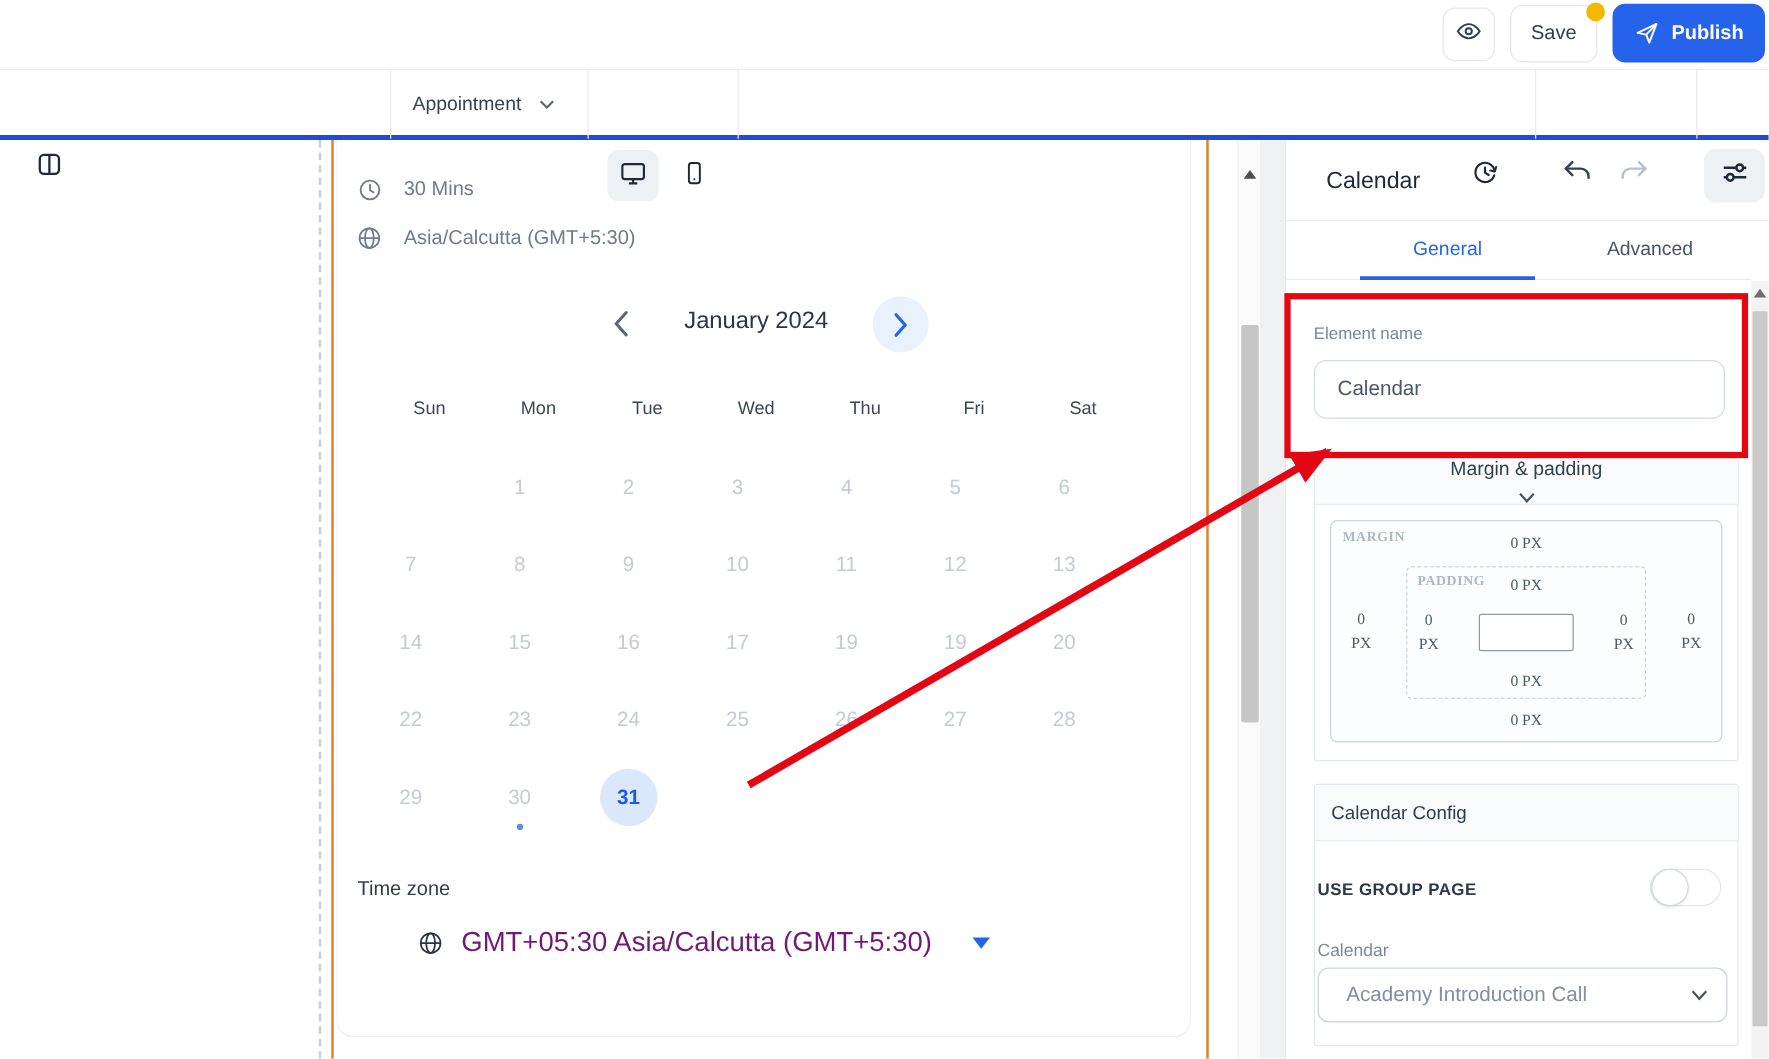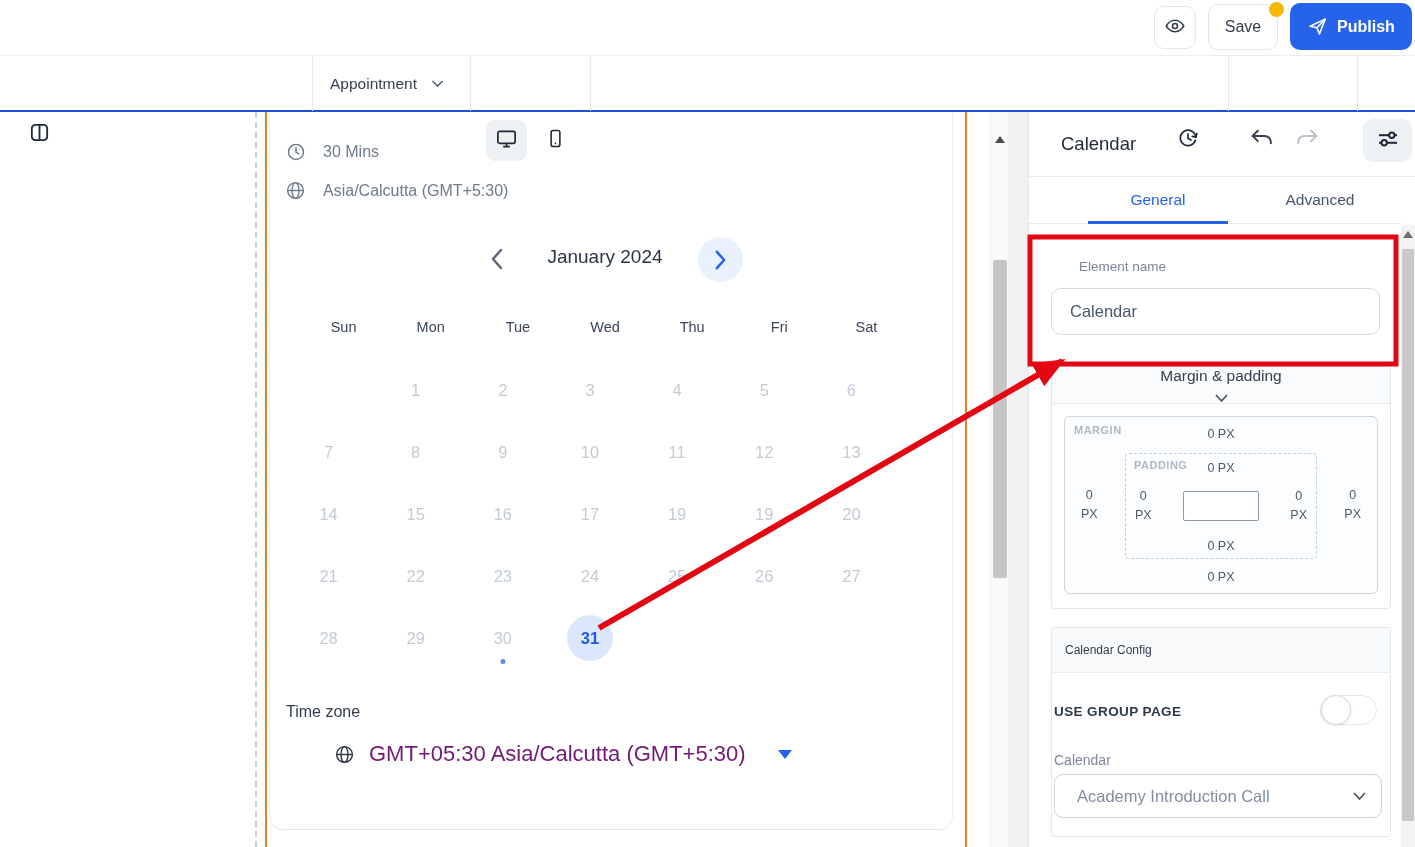--- a/index.html
+++ b/index.html
@@ -10,21 +10,21 @@
   }
 
   
   .topbar { position:absolute; top:0; left:0; width:1415px; height:56px; background:#fff; border-bottom:1px solid #ebedf0; z-index:5; }
   .btn-preview { position:absolute; left:1154px; top:6px; width:42px; height:43px; border:1px solid #e3e6ea; border-radius:10px; background:#fff; display:flex; align-items:center; justify-content:center; cursor:pointer; }
   .btn-save { position:absolute; left:1208px; top:4px; width:70px; height:46px; border:1px solid #e3e6ea; border-radius:10px; background:#fff; font-size:16px; color:#32404e; display:flex; align-items:center; justify-content:center; cursor:pointer; }
   .notif-dot { position:absolute; left:1269px; top:2px; width:15px; height:15px; border-radius:50%; background:#f5b800; z-index:6; }
   .btn-publish { position:absolute; left:1290px; top:3px; width:122px; height:47px; border-radius:10px; background:#2563eb; color:#fff; font-size:16px; font-weight:600; display:flex; align-items:center; justify-content:center; gap:9px; cursor:pointer; }
 
   
-  .toolbar { position:absolute; top:56px; left:0; width:1415px; height:56px; background:#fff; border-bottom:2px solid #1d4ed8; z-index:5; }
+  .toolbar { position:absolute; top:56px; left:0; width:1415px; height:56px; background:#fff; border-bottom:4px solid #1d4ed8; z-index:5; }
   .tb-div { position:absolute; top:0; width:1px; height:55px; background:#e8eaee; }
   .tb-icon-btn { position:absolute; display:flex; align-items:center; justify-content:center; cursor:pointer; border-radius:9px; }
   .tb-active { background:#eef1f4; }
   .appointment { position:absolute; left:330px; top:0; height:55px; display:flex; align-items:center; gap:14px; font-size:15.5px; color:#374151; cursor:pointer; }
 
   
   .canvas { position:absolute; top:112px; left:0; width:1008px; height:735px; background:#fff; }
   .section-dash { position:absolute; left:255px; top:0; height:735px; width:0; border-left:2px dashed #c6d0da; }
   .cal-wrap { position:absolute; left:265px; top:0; width:702px; height:735px; border-left:2px solid #e0822d; border-right:2px solid #e0822d; }
   .cal-card { position:absolute; left:2px; top:0; width:684px; height:718px; background:#fff; border:1px solid #eef0f3; border-top:none; border-bottom:1px solid #e6e9ec; border-radius:0 0 14px 14px; }
@@ -55,37 +55,37 @@
   
   .panel { position:absolute; top:112px; left:1028px; width:387px; height:735px; background:#fff; border-left:1px solid #e6e8eb; }
   .p-header { position:absolute; top:0; left:0; right:0; height:65px; border-bottom:1px solid #e9ebee; }
   .p-title { position:absolute; left:32px; top:21px; font-size:18.5px; color:#1f2937; font-weight:500; }
   .p-close { position:absolute; right:14px; top:20px; width:26px; height:26px; display:flex; align-items:center; justify-content:center; cursor:pointer; }
   .p-tabs { position:absolute; top:65px; left:0; right:14px; height:47px; border-bottom:1px solid #e9ebee; display:flex; }
   .p-tab { flex:1; display:flex; align-items:center; justify-content:center; font-size:15.5px; color:#475569; cursor:pointer; position:relative; }
   .p-tab.active { color:#2563eb;margin-left:48px; }
   .p-tab.active::after { content:''; position:absolute; bottom:-1px; left:7%; width:86%; height:3px; background:#2563eb; }
 
-  .el-label { position:absolute; left:22px; top:147px; font-size:13.5px; color:#78869a;margin-left:28px; }
+  .el-label { position:absolute; left:22px; top:147px; font-size:13.5px; color:#78869a; }
   .el-input { position:absolute; left:22px; top:176px; width:329px; height:47px; border:1px solid #d3dae1; border-radius:10px; padding:0 18px; font-size:16.5px; color:#4a5768; font-family:inherit; background:#fff; outline:none; }
 
   .card { position:absolute; left:22px; width:340px; border:1px solid #e3e8ee; border-radius:3px; background:#fff; }
   .card-head { height:37px; background:#fafbfd; border-bottom:1px solid #e9edf2; display:flex; align-items:center; justify-content:space-between; padding:0 13px; font-size:15.5px; color:#33404e; cursor:pointer;flex-direction:column; }
   .mp-card { top:254px; }
-  .mp-body { padding:12px 12px 14px; }
+  .mp-body { padding:12px 12px 14px;font-family:Liberation Serif, serif; }
   .m-box { position:relative; height:178px; border:1px solid #ccd4dd; border-radius:6px; background:#fcfdfe; }
   .box-lbl { position:absolute; font-size:11px; font-weight:700; letter-spacing:.5px; color:#aeb8c4; }
   .val { position:absolute; font-size:12.5px; color:#4e5a68; }
   .val.c { left:0; width:100%; text-align:center; }
   .p-box { position:absolute; left:60px; right:60px; top:36px; bottom:34px; border:1px dashed #c7cfd9; border-radius:4px; }
   .side-val { position:absolute; top:50%; transform:translateY(-50%); text-align:center; line-height:1.5; font-size:12.5px; color:#4e5a68; }
   .mid-input { position:absolute; left:50%; top:50%; transform:translate(-50%,-50%); width:76px; height:30px; background:#fff; border:1px solid #8f9aa8; border-radius:2px; cursor:text; }
 
   .cfg-card { top:515px; }
-  .cfg-head { height:45px; background:#f8fafc; border-bottom:1px solid #e9edf2; display:flex; align-items:center; padding:0 13px; font-size:12px; color:#2f3c4b; }
+  .cfg-head { height:45px; background:#f8fafc; border-bottom:1px solid #e9edf2; display:flex; align-items:center; padding:0 13px; font-size:15px; color:#2f3c4b; }
   .cfg-body { position:relative; height:163px; }
   .ugp-label { position:absolute; left:2px; top:31px; font-size:13.5px; font-weight:700; letter-spacing:.4px; color:#2d3948; }
   .toggle { position:absolute; right:13px; top:22px; width:57px; height:30px; border:1.5px solid #e3e8ed; border-radius:16px; background:#fff; cursor:pointer; }
   .knob { position:absolute; left:0; top:-1px; width:30px; height:30px; border-radius:50%; background:#fff; border:1px solid #d3dae1; box-shadow:0 1px 3px rgba(0,0,0,.10); }
   .cfg-cal-label { position:absolute; left:2px; top:79px; font-size:14px; color:#7c889a; }
   .cfg-select { position:absolute; left:2px; top:101px; width:328px; height:44px; border:1px solid #ccd4dc; border-radius:9px; display:flex; align-items:center; padding-left:22px; font-size:16.5px; color:#828e9e; cursor:pointer; background:#fff; }
   .cfg-select svg { position:absolute; right:14px; }
 
   
   .p-scroll { position:absolute; right:0; top:113px; bottom:0; width:14px; background:#f3f3f3; }
@@ -308,23 +308,20 @@
         <span class="day">17</span>
       </div>
       <div class="day-cell">
         <span class="day">19</span>
       </div>
       <div class="day-cell">
         <span class="day">19</span>
       </div>
       <div class="day-cell">
         <span class="day">20</span>
-      </div>
-      <div class="day-cell">
-        <span class="day">21</span>
       </div>
       <div class="day-cell">
         <span class="day">22</span>
       </div>
       <div class="day-cell">
         <span class="day">23</span>
       </div>
       <div class="day-cell">
         <span class="day">24</span>
       </div>

